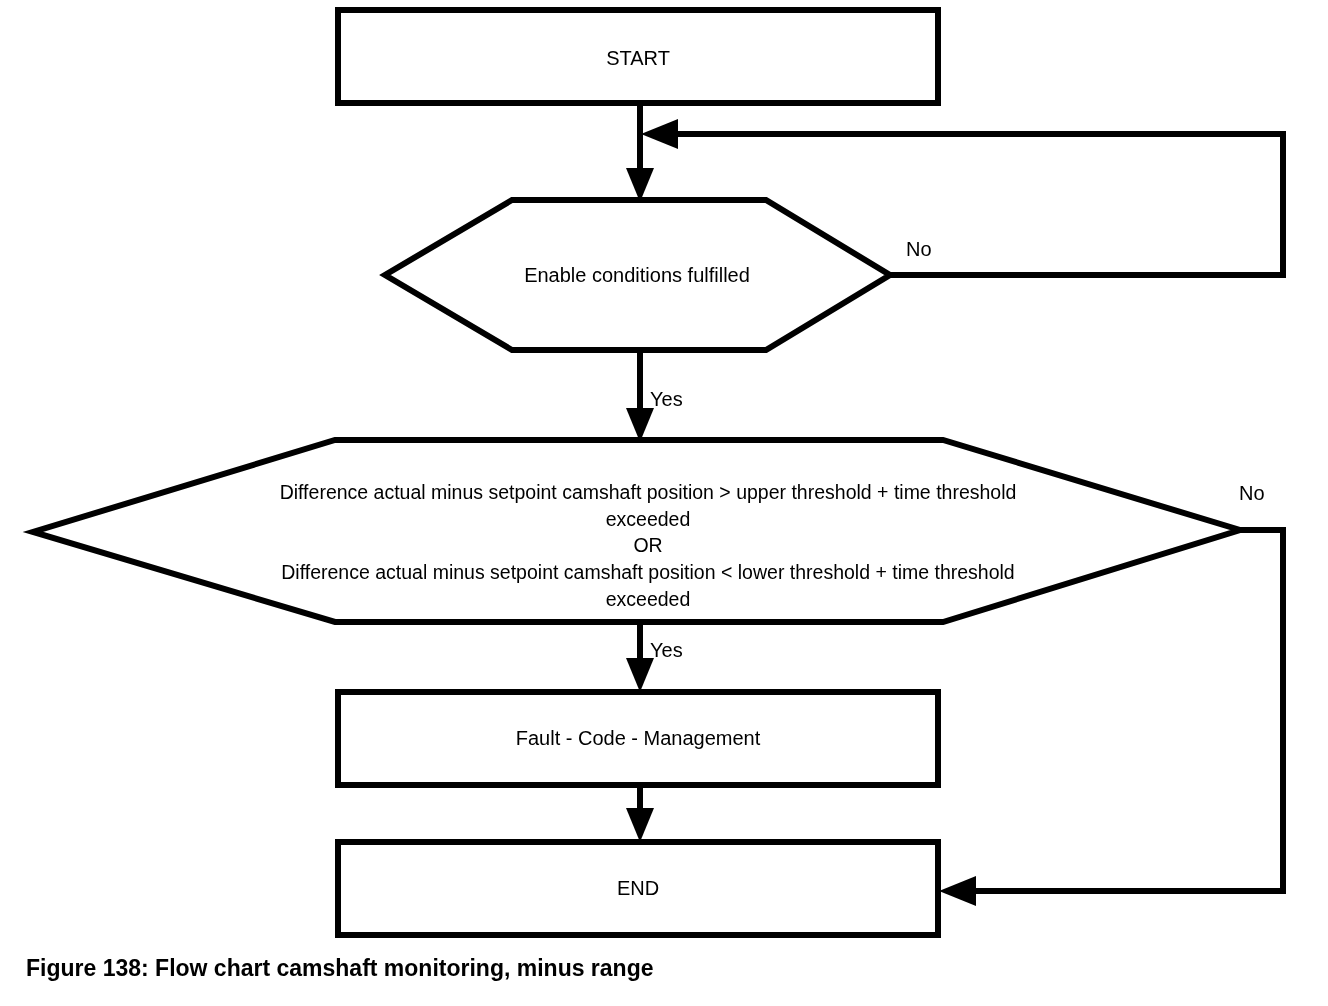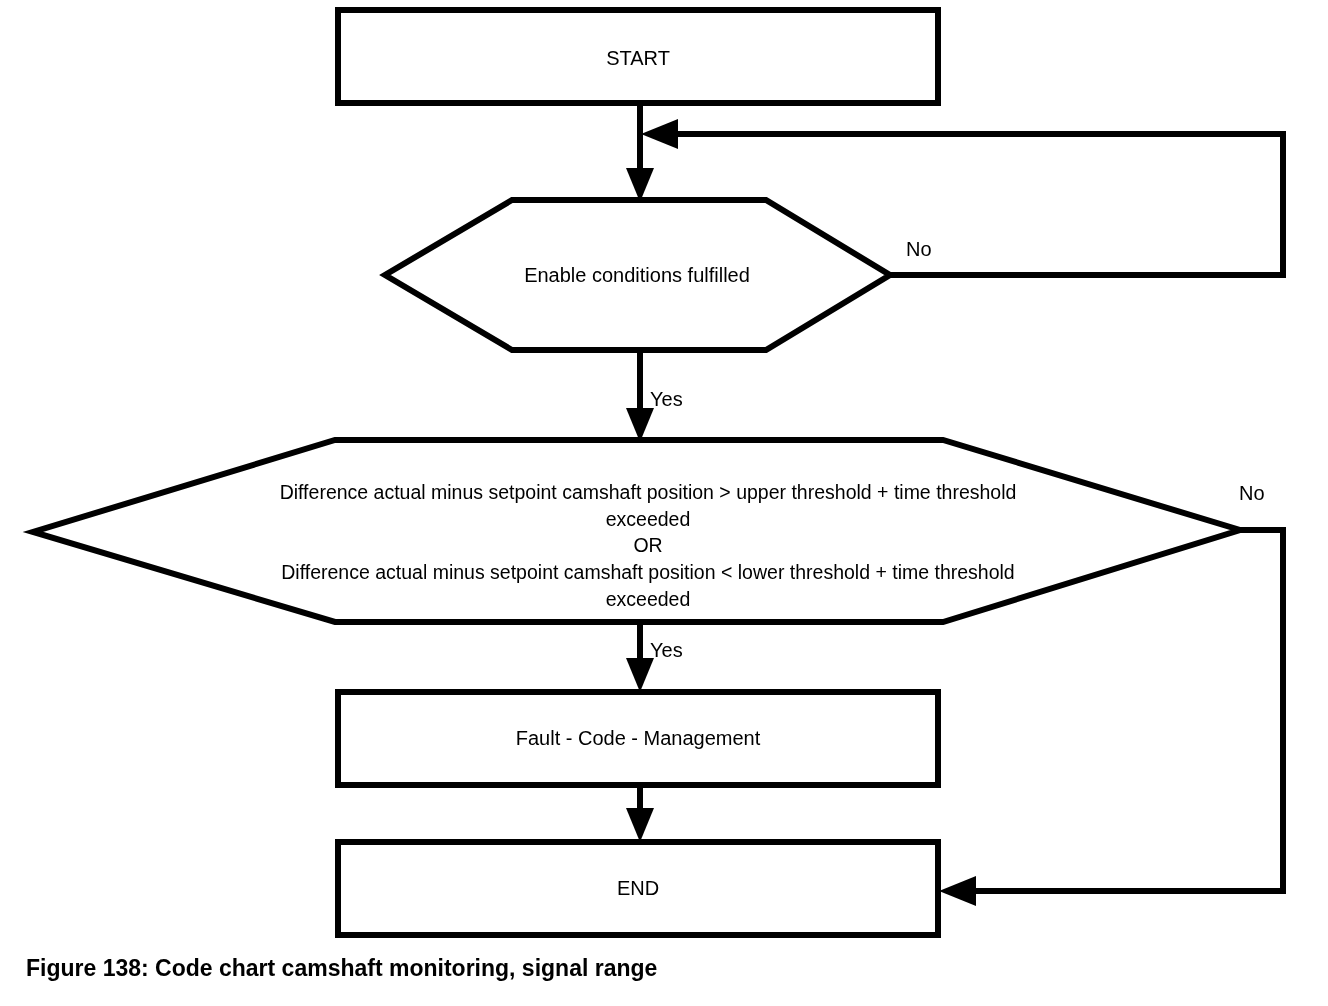--- a/index.html
+++ b/index.html
@@ -137,15 +137,15 @@
     <text class="edge-label" x="906" y="256">No</text>
 
     <text class="edge-label" x="650" y="406">Yes</text>
 
     <text class="edge-label" x="1239" y="500">No</text>
 
     <text class="edge-label" x="650" y="657">Yes</text>
 
   </svg>
 
-  <div class="caption">Figure 138: Code chart camshaft monitoring, signal range</div>
+  <div class="caption">Figure 138: Flow chart camshaft monitoring, minus range</div>
 
 </div>
 
 </body></html>

